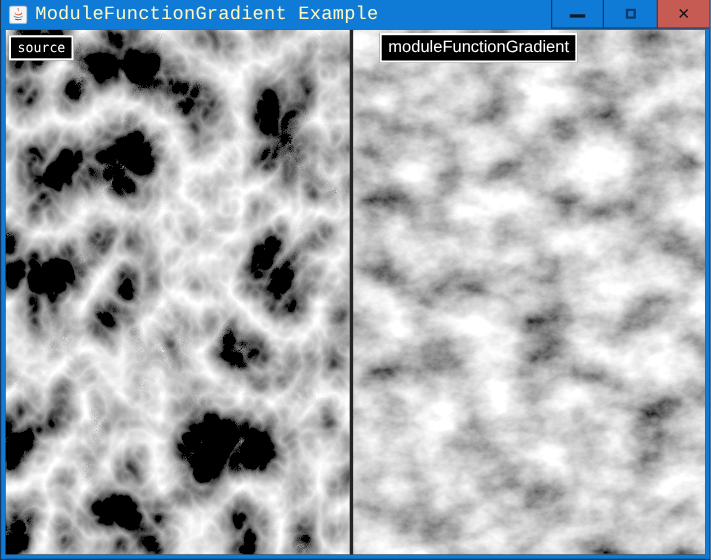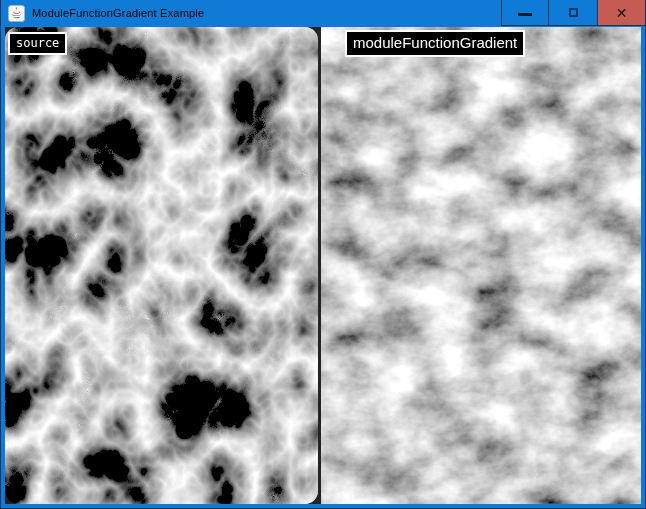--- a/index.html
+++ b/index.html
@@ -8,42 +8,42 @@
     border-left:1px solid #14365a;border-right:1px solid #14365a;border-bottom:1px solid #14365a;
     background:#0f7bd7;overflow:hidden;
   }
   
   .titlebar{
     height:27px;background:#0f7bd7;display:flex;align-items:center;
     box-sizing:border-box;padding-left:7px;position:relative;
   }
   .app-icon{width:17px;height:17px;display:inline-block;margin-right:7px;flex:0 0 auto;}
   .title-text{
-    color:#000000;font-size:11px;line-height:27px;white-space:nowrap;
-    font-family:Liberation Sans, sans-serif;letter-spacing:0.2px;
+    color:#fef9c3;font-size:17px;line-height:27px;white-space:nowrap;
+    font-family:Liberation Mono, monospace;letter-spacing:0.2px;
   }
   .controls{position:absolute;right:0;top:0;height:27px;display:flex;}
   .tb-btn{
     height:26px;box-sizing:border-box;display:flex;align-items:center;justify-content:center;
     border-left:1px solid #16385c;border-bottom:1px solid #16385c;cursor:default;
   }
   .btn-min{width:47px;background:#0f7bd7;}
   .btn-max{width:49px;background:#0f7bd7;}
   .btn-close{width:48px;background:#c65b53;}
   .glyph-min{display:block;width:14px;height:3px;background:#0d1b2b;margin-top:4px;}
   .glyph-max{display:block;width:9px;height:9px;box-sizing:border-box;border:2px solid #0d3a66;background:transparent;}
   .glyph-close{font-size:14px;font-weight:bold;color:#131313;line-height:1;font-family:"DejaVu Sans",sans-serif;}
   
   .content{
     height:481px;box-sizing:border-box;display:flex;
     border-left:4px solid #0f7bd7;border-right:4px solid #0f7bd7;border-bottom:4px solid #0f7bd7;
     background:#242424;
   }
   .panel{position:relative;height:477px;overflow:hidden;background:#555;}
-  .panel-left{width:313px;border-radius:13px;}
+  .panel-left{width:313px;}
   .panel-divider{width:3px;height:477px;background:#242424;}
   .panel-right{width:320px;}
   .panel svg{display:block;position:absolute;left:0;top:0;}
   .img-label{
     position:absolute;background:#000;color:#fff;border:2px solid #ffffff;
     white-space:nowrap;z-index:2;
   }
   .label-source{
     left:3px;top:5px;font-family:"DejaVu Sans Mono","Liberation Mono",monospace;
     font-size:12px;padding:2px 6px 3px 6px;

